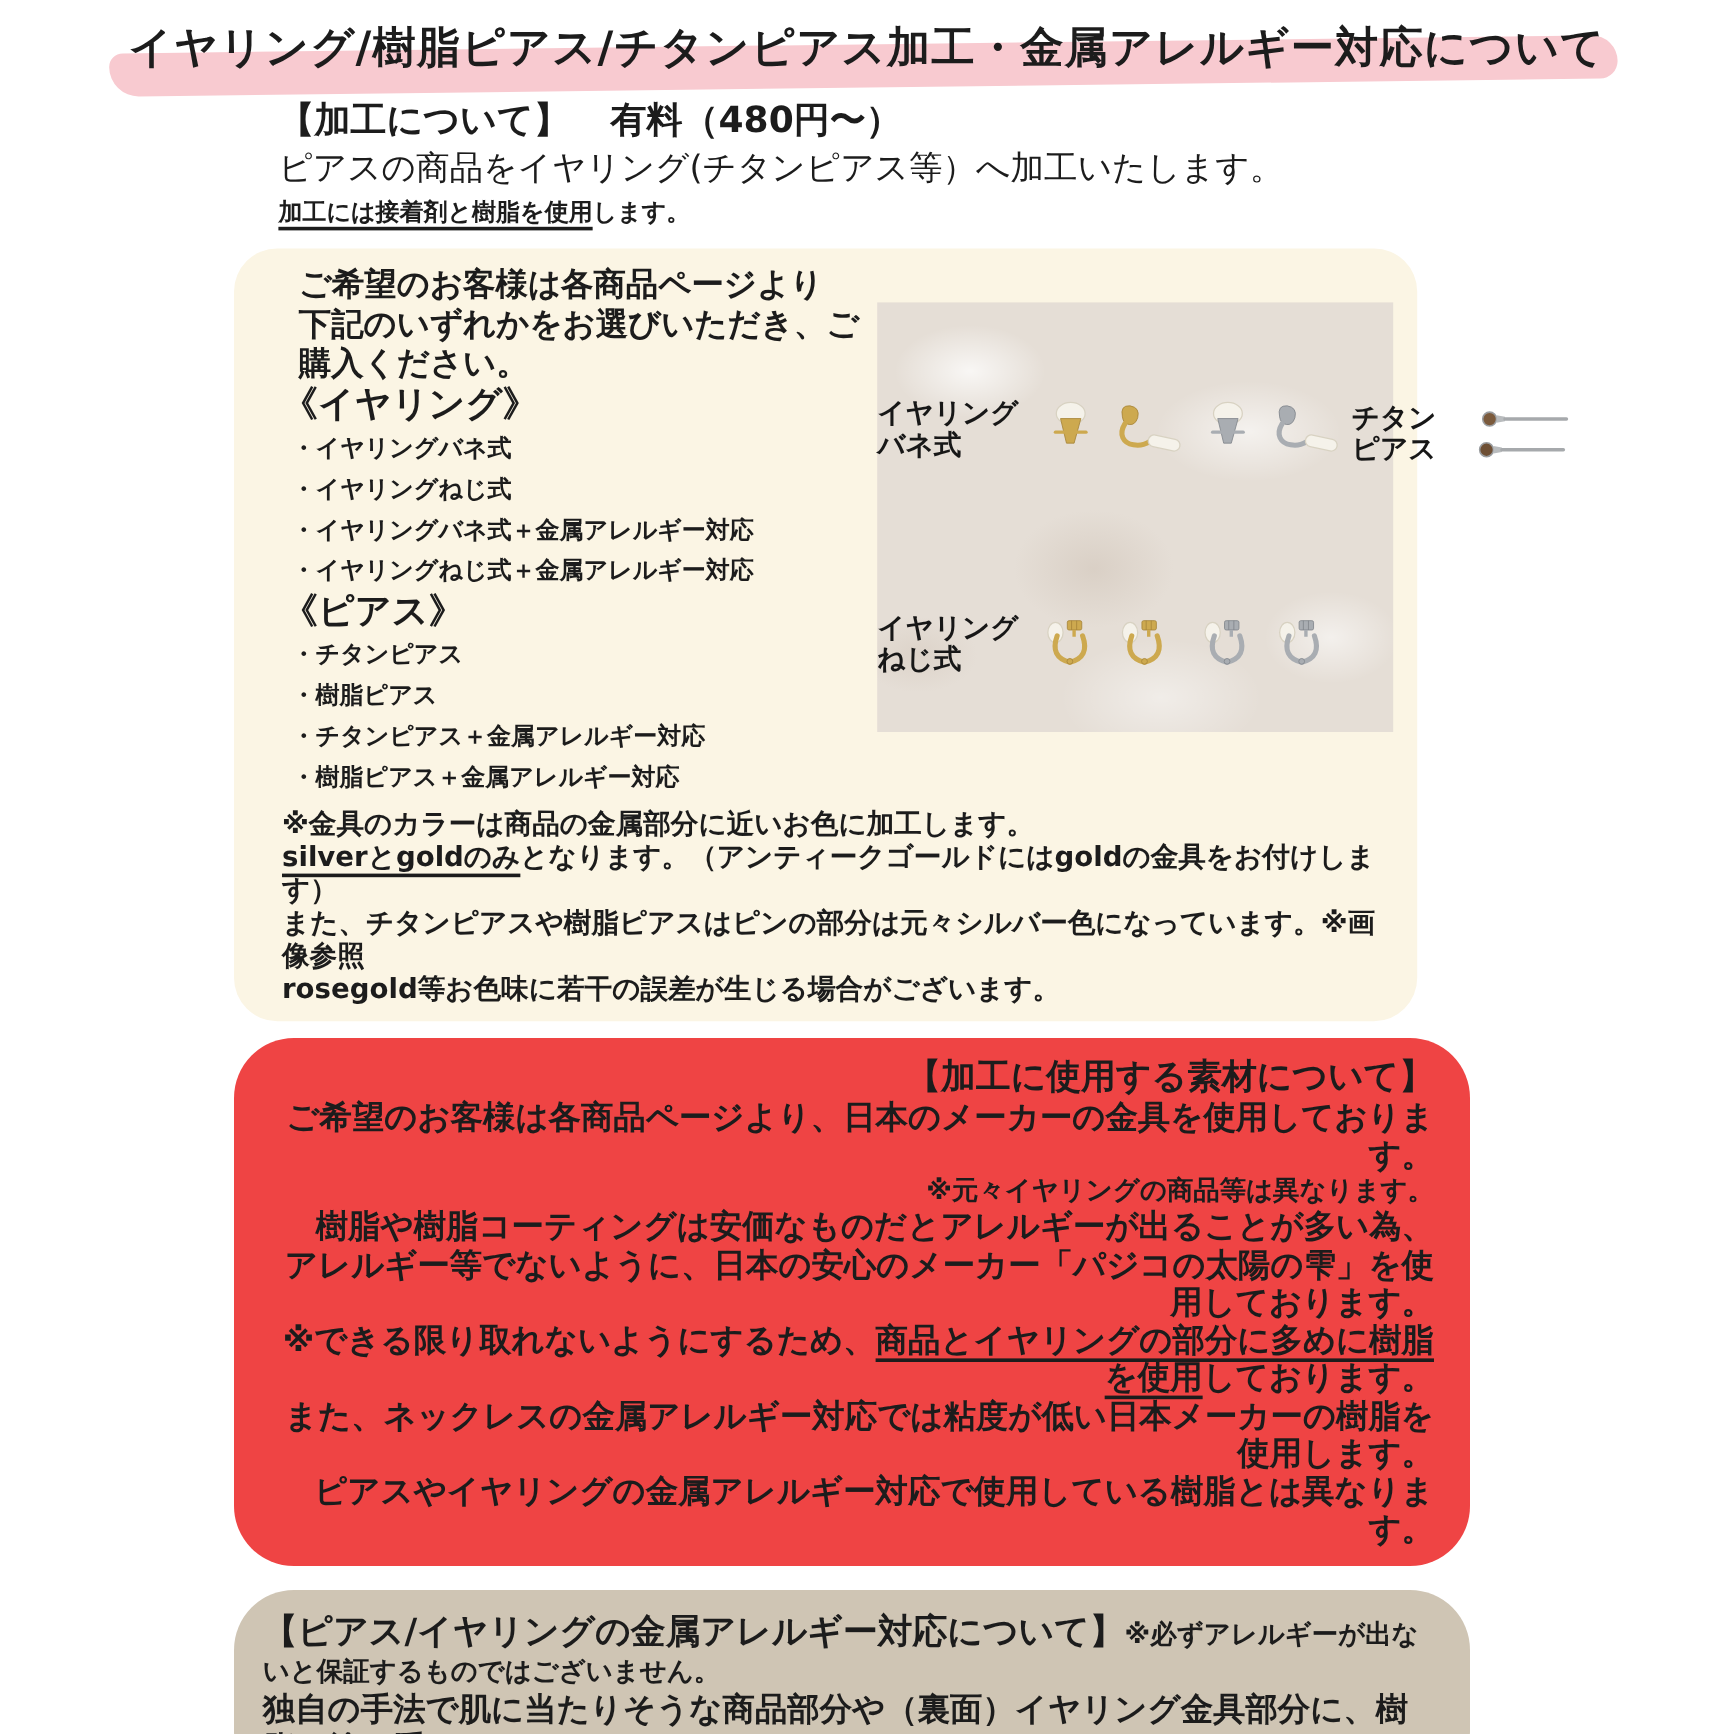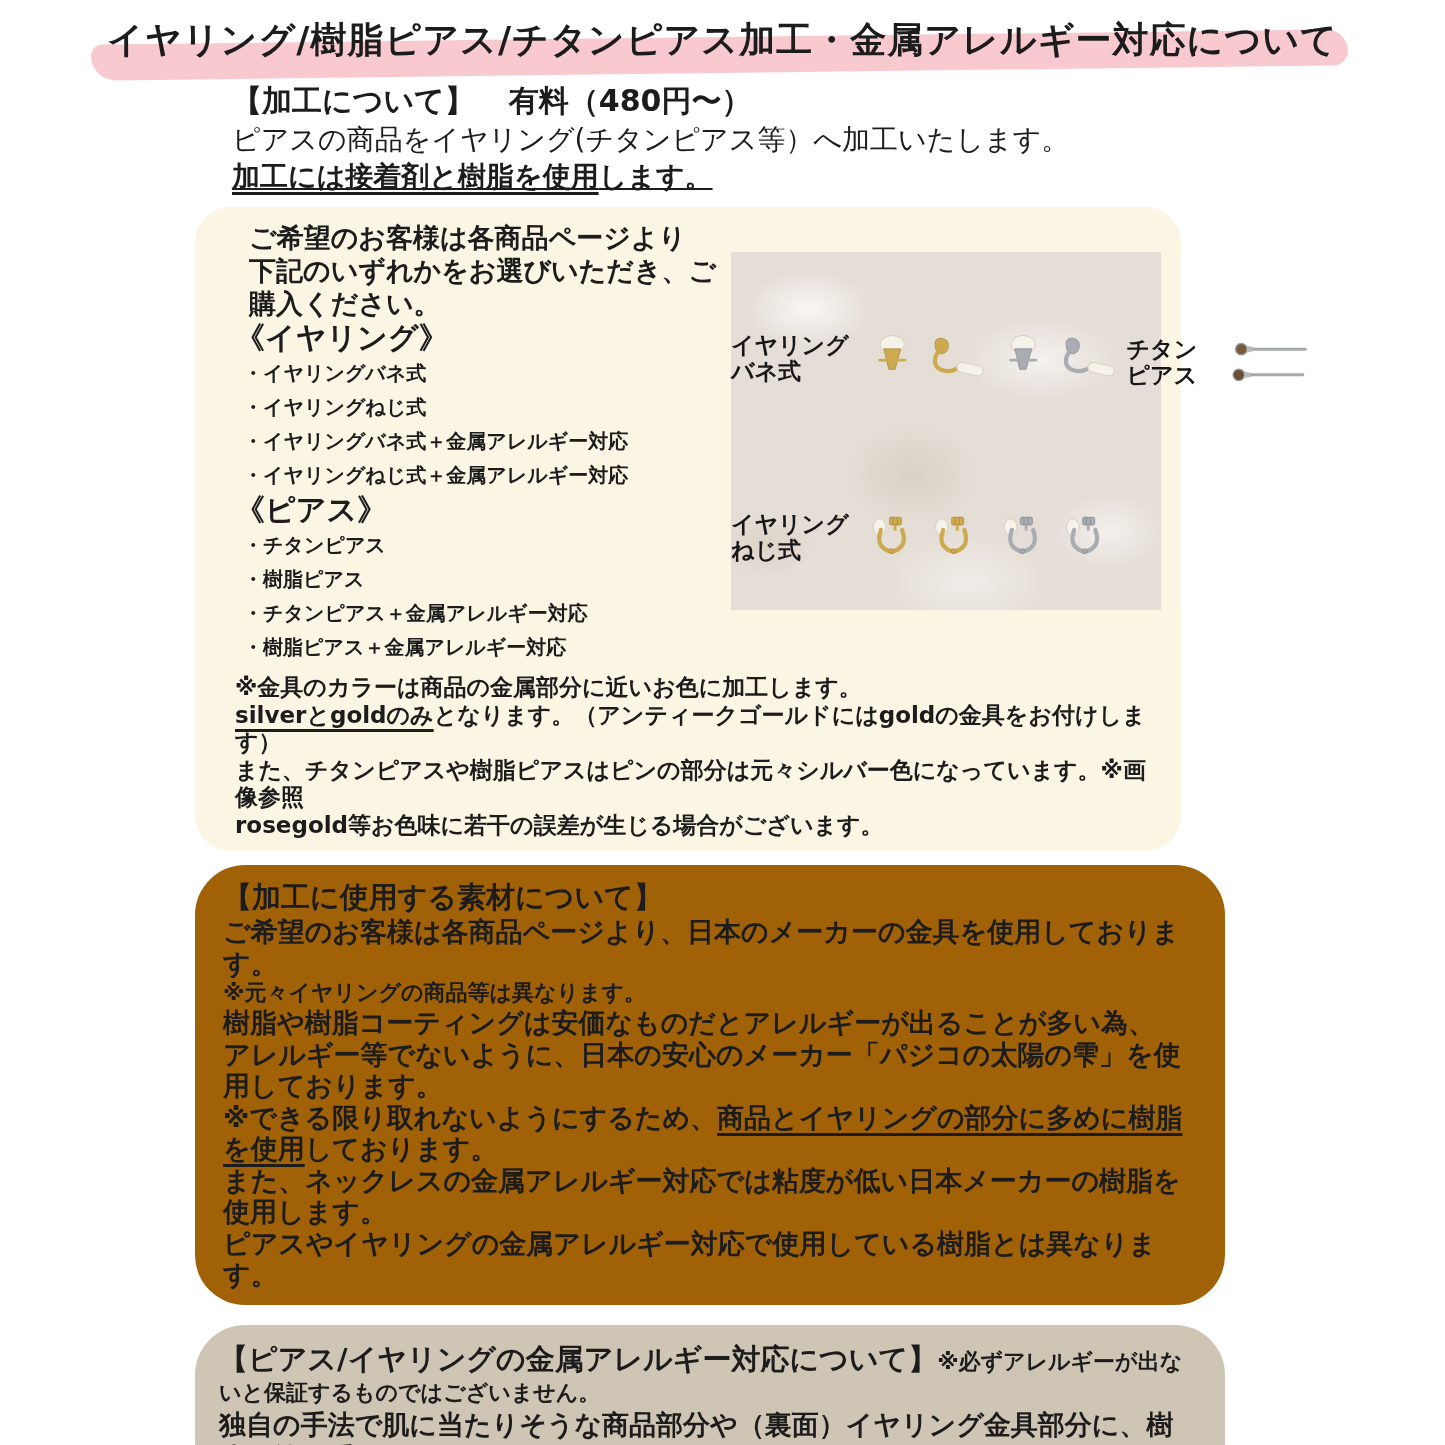--- a/index.html
+++ b/index.html
@@ -24,21 +24,21 @@
     left:-16px; right:-10px; top:42%; bottom:-16%;
     background:#f8cad0;
     border-radius:14px 26px 18px 30px;
     transform:rotate(-0.7deg);
   }
   
   .intro { margin:16px 0 0 232px; }
   .intro-line1 { font-size:30px; font-weight:800; line-height:40px; }
   .intro-line1 .price { margin-left:34px; }
   .intro-line2 { font-size:28px; font-weight:500; line-height:37px; }
-  .intro-line3 { font-size:28px; font-weight:800; line-height:37px;text-decoration:underline; }
+  .intro-line3 { font-size:20px; font-weight:800; line-height:37px; }
   .u-line { text-decoration:underline; text-decoration-thickness:2.5px; text-underline-offset:6px; }
   
   .box { margin-left:195px; }
   .sel-box {
     width:986px; margin-top:12px;
     background:#fbf5e4; border-radius:36px;
     padding:14px 20px 12px 40px;
   }
   .sel-flex { display:flex; }
   .sel-left { width:555px; }
@@ -63,21 +63,21 @@
   .quad { display:flex; flex-direction:row; align-items:center; padding-top:12px; }
   .quad.bottom { padding-top:20px; }
   .quad-label { font-size:23px; font-weight:800; line-height:26px; color:#171717; }
   .quad svg { display:block; }
   
   .sel-notes { margin-top:10px; }
   .note { font-size:23px; font-weight:600; line-height:27.5px; }
   .note .em { font-weight:800; }
   
   .info-box { width:1030px; border-radius:50px; }
-  .materials-box { margin-top:14px; background:#a16207; padding:14px 30px 14px 28px; }
+  .materials-box { margin-top:14px; background:#ef4444; padding:14px 30px 14px 28px;text-align:right; }
   .box-heading { font-size:29px; font-weight:800; line-height:37px; }
   .box-line { font-size:27px; font-weight:600; line-height:31.5px; }
   .box-line-small { font-size:22px; font-weight:600; line-height:28px; }
   .pierce-box { margin-top:20px; background:#cfc5b4; padding:16px 26px 18px 24px; }
   .pierce-box .box-line, .necklace-box .box-line { line-height:33px; }
   .disclaimer { font-size:22px; font-weight:800; }
 </style>
 </head>
 <body>
 

